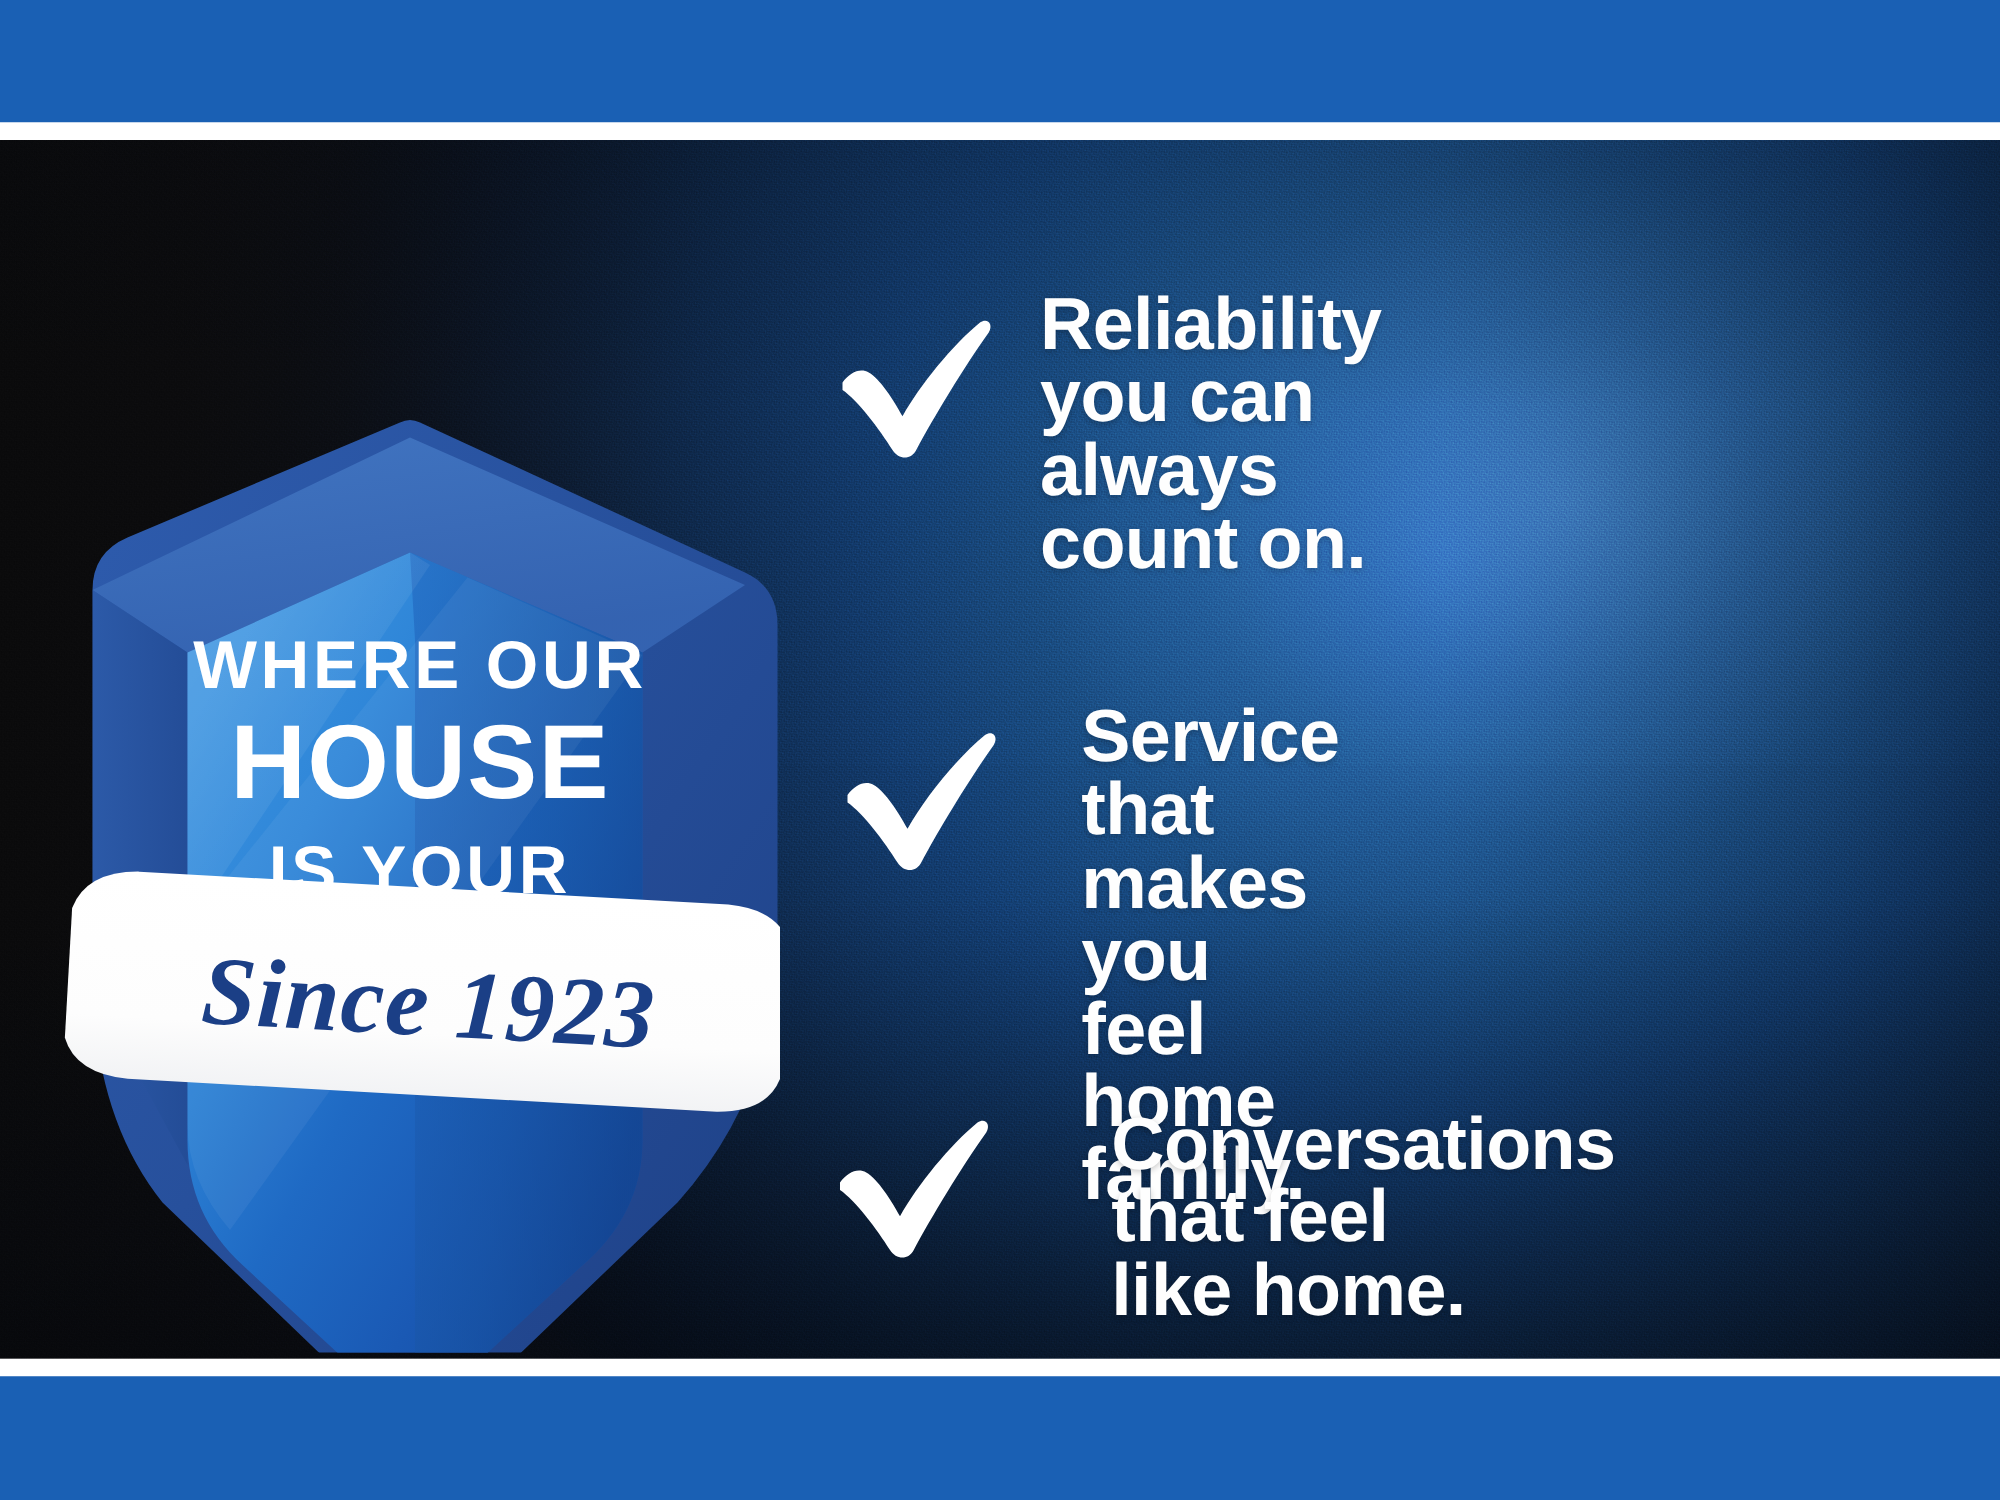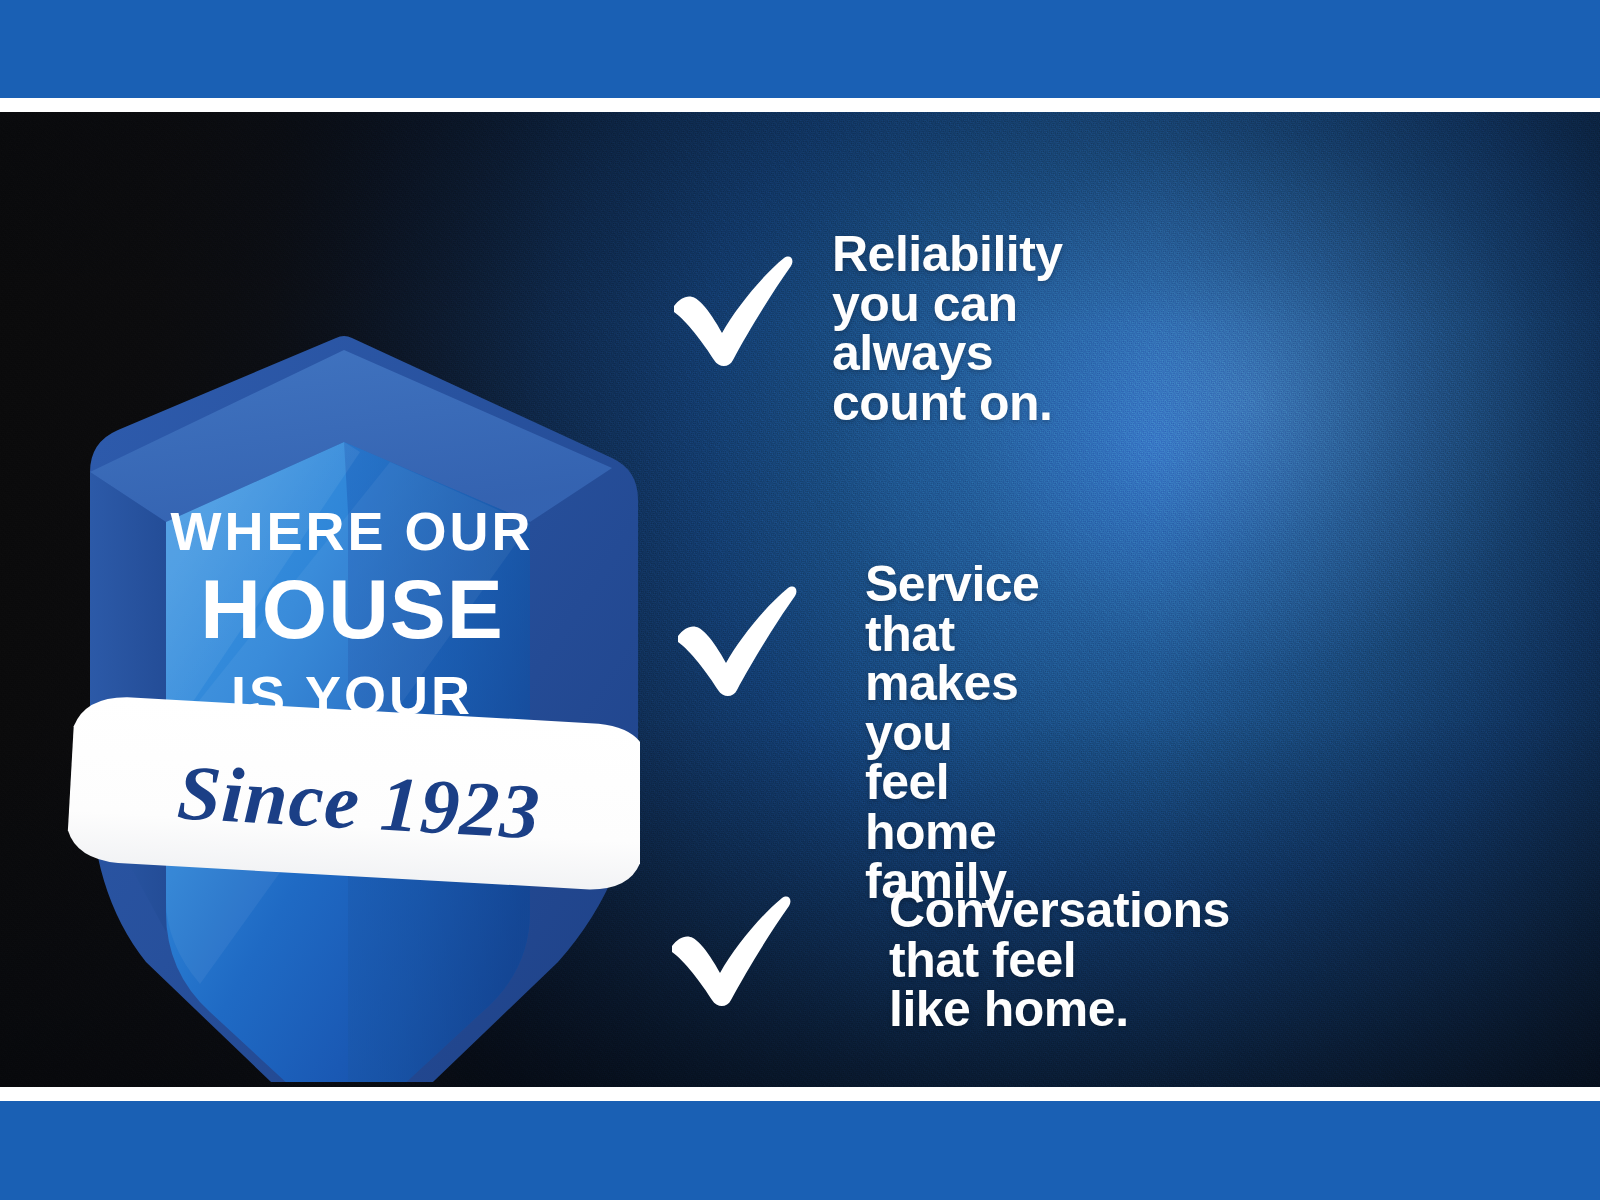--- a/index.html
+++ b/index.html
@@ -146,21 +146,21 @@
     mix-blend-mode: overlay;
     background-image:
       repeating-linear-gradient(17deg,  rgba(255,255,255,0.14) 0px, rgba(255,255,255,0.14) 1px, rgba(0,0,0,0.14) 1px, rgba(0,0,0,0.14) 2px),
       repeating-linear-gradient(107deg, rgba(255,255,255,0.12) 0px, rgba(255,255,255,0.12) 1px, rgba(0,0,0,0.12) 1px, rgba(0,0,0,0.12) 2px),
       repeating-linear-gradient(47deg,  rgba(255,255,255,0.10) 0px, rgba(255,255,255,0.10) 1px, rgba(0,0,0,0.10) 1px, rgba(0,0,0,0.10) 4px);
   }
 
   
   #badge {
     position: absolute;
-    left: 60px;
+    left: 44px;
     top: 160px;          
     width: 580px;
     height: 810px;
   }
   #badge svg { display: block; width: 580px; height: 810px; }
 
   .shield-text {
     font-family: "Liberation Sans", sans-serif;
     fill: #ffffff;
     font-weight: bold;
@@ -201,21 +201,21 @@
     top: 0;
     width: 140px;
     height: 120px;
   }
   .bullet .tick svg { display: block; width: 140px; height: 120px; }
   .bullet .copy {
     position: absolute;
     color: #fefefe;
     font-family: "Liberation Sans", sans-serif;
     font-weight: bold;
-    font-size: 50px;
+    font-size: 59px;
     line-height: 0.99;
     letter-spacing: -0.5px;
     white-space: pre-line;
     text-shadow: 0 2px 5px rgba(0,0,0,0.22);
   }
 
   #bullet-0 { left: 0px;  top: 30px;  }
   #bullet-0 .tick { left: 2px;   top: 20px; }
   #bullet-0 .copy { left: 172px; top: 0px;  }
 

